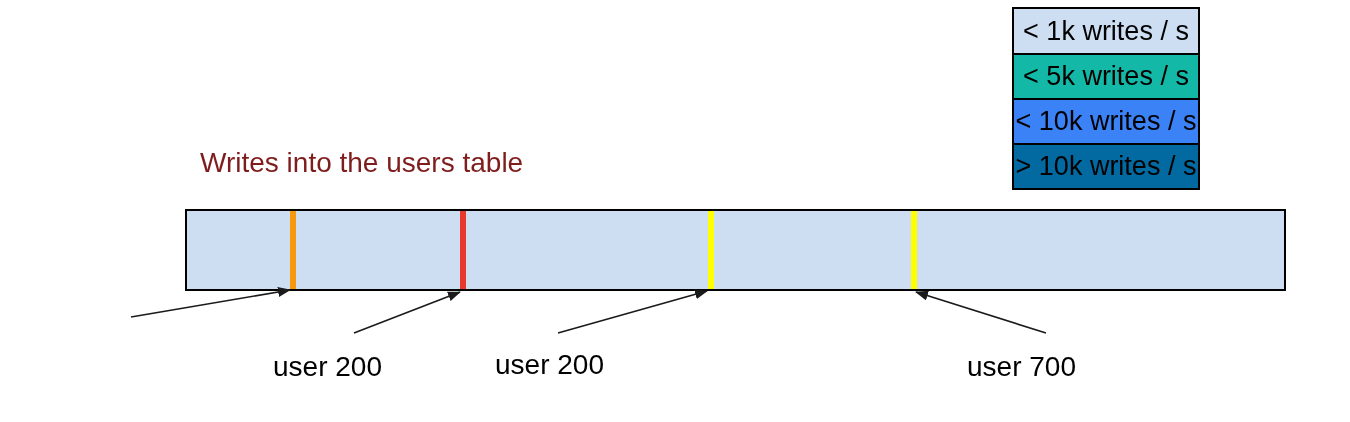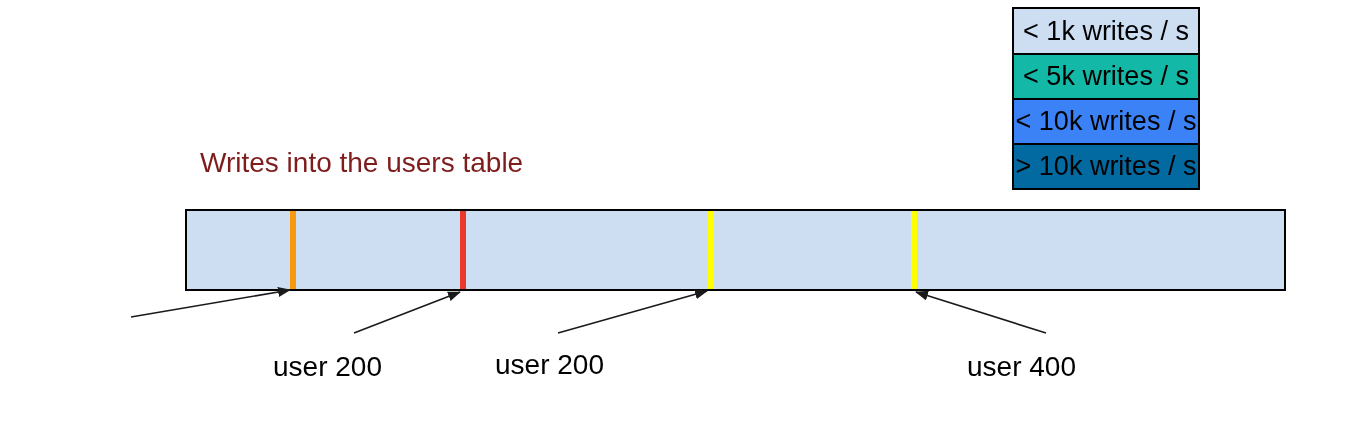--- a/index.html
+++ b/index.html
@@ -100,21 +100,21 @@
 
   <div class="table-bar" style="background: rgb(205, 221, 242);">
     <div class="stripe stripe-1" style="background: rgb(246, 153, 14);"></div>
     <div class="stripe stripe-2" style="background: rgb(232, 57, 43);"></div>
     <div class="stripe stripe-3" style="background: rgb(255, 255, 0);"></div>
     <div class="stripe stripe-4" style="background: rgb(255, 255, 0);"></div>
   </div>
 
   <div class="marker-label label-2">user 200</div>
   <div class="marker-label label-3">user 200</div>
-  <div class="marker-label label-4">user 400</div>
+  <div class="marker-label label-4">user 700</div>
 
   <svg class="arrow-layer" viewBox="0 0 1350 422" xmlns="http://www.w3.org/2000/svg">
     <defs>
       <marker id="arrowhead" markerWidth="13" markerHeight="10" refX="12" refY="5" orient="auto" markerUnits="userSpaceOnUse">
         <path d="M0,0 L13,5 L0,10 Z" fill="#1a1a1a"></path>
       </marker>
     </defs>
     <line x1="131" y1="317" x2="290" y2="290" stroke="#1a1a1a" stroke-width="1.6" marker-end="url(#arrowhead)"></line>
     <line x1="354" y1="333" x2="460" y2="292" stroke="#1a1a1a" stroke-width="1.6" marker-end="url(#arrowhead)"></line>
     <line x1="558" y1="333" x2="707" y2="291" stroke="#1a1a1a" stroke-width="1.6" marker-end="url(#arrowhead)"></line>

